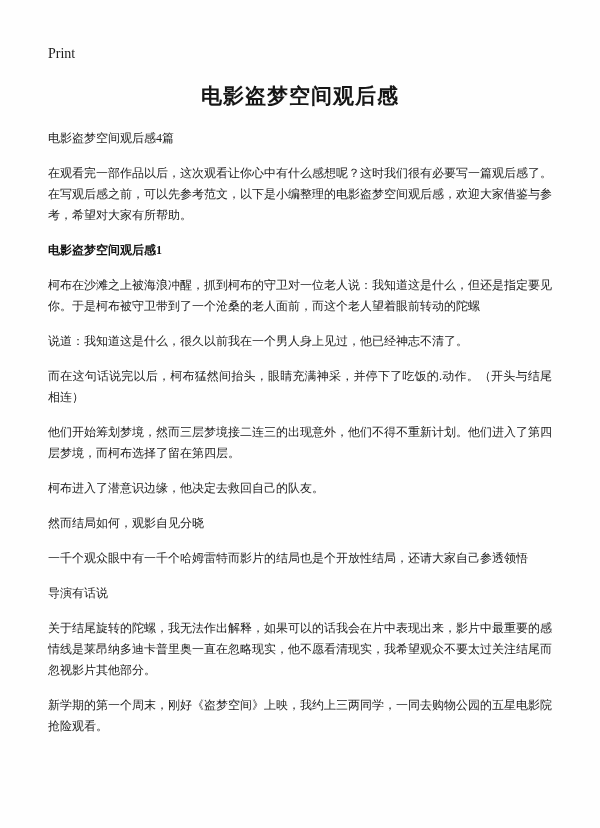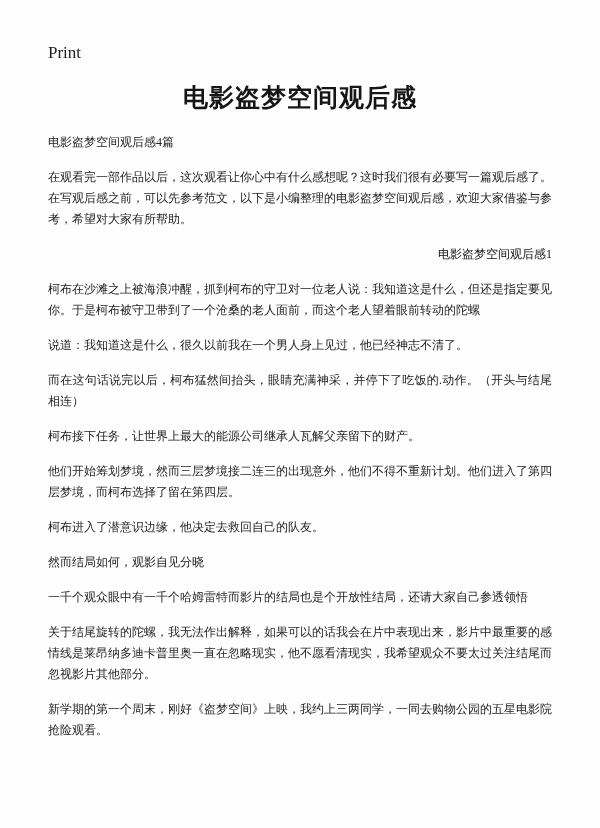--- a/index.html
+++ b/index.html
@@ -14,46 +14,46 @@
     height: 828px;
     margin: 0 auto;
     background: #fefefe;
     color: #1e1e1e;
     font-family: "Liberation Serif", "DejaVu Serif", serif;
     padding: 44px 48px 0 48px;
     overflow: hidden;
   }
   .print-label {
     display: inline-block;
-    font-size: 17px;
+    font-size: 14px;
     line-height: 16px;
     color: #1e1e1e;
     text-decoration: none;
     margin: 0 0 6px 0;
     cursor: pointer;
   }
   .doc-title {
-    font-size: 25px;
+    font-size: 21px;
     font-weight: bold;
     text-align: center;
     margin: 14px 0 18px 0;
     letter-spacing: 1px;
     color: #161616;
   }
   .content-block {
     font-size: 12px;
     line-height: 21px;
     margin: 0 0 14px 0;
     text-align: justify;
     word-break: break-all;
     color: #222222;
   }
   .content-block.heading {
-    font-weight: normal;
-    text-align: right;
+    font-weight: bold;
+    text-align: left;
     color: #111111;
   }
 </style>
 </head>
 <body>
 
 <div class="page">
 
   <a class="print-label">Print</a>
 
@@ -64,29 +64,29 @@
   <div class="content-block">在观看完一部作品以后，这次观看让你心中有什么感想呢？这时我们很有必要写一篇观后感了。在写观后感之前，可以先参考范文，以下是小编整理的电影盗梦空间观后感，欢迎大家借鉴与参考，希望对大家有所帮助。</div>
 
   <div class="content-block heading">电影盗梦空间观后感1</div>
 
   <div class="content-block">柯布在沙滩之上被海浪冲醒，抓到柯布的守卫对一位老人说：我知道这是什么，但还是指定要见你。于是柯布被守卫带到了一个沧桑的老人面前，而这个老人望着眼前转动的陀螺</div>
 
   <div class="content-block">说道：我知道这是什么，很久以前我在一个男人身上见过，他已经神志不清了。</div>
 
   <div class="content-block">而在这句话说完以后，柯布猛然间抬头，眼睛充满神采，并停下了吃饭的.动作。（开头与结尾相连）</div>
 
-  <div class="content-block">柯布接下任务，让世界上最大的能源公司继承人瓦解父亲留下的财产。</div>
 
   <div class="content-block">他们开始筹划梦境，然而三层梦境接二连三的出现意外，他们不得不重新计划。他们进入了第四层梦境，而柯布选择了留在第四层。</div>
 
   <div class="content-block">柯布进入了潜意识边缘，他决定去救回自己的队友。</div>
 
   <div class="content-block">然而结局如何，观影自见分晓</div>
 
   <div class="content-block">一千个观众眼中有一千个哈姆雷特而影片的结局也是个开放性结局，还请大家自己参透领悟</div>
 
+  <div class="content-block">导演有话说</div>
 
   <div class="content-block">关于结尾旋转的陀螺，我无法作出解释，如果可以的话我会在片中表现出来，影片中最重要的感情线是莱昂纳多迪卡普里奥一直在忽略现实，他不愿看清现实，我希望观众不要太过关注结尾而忽视影片其他部分。</div>
 
 
   <div class="content-block">新学期的第一个周末，刚好《盗梦空间》上映，我约上三两同学，一同去购物公园的五星电影院抢险观看。</div>
 
 </div>
 
 </body></html>

